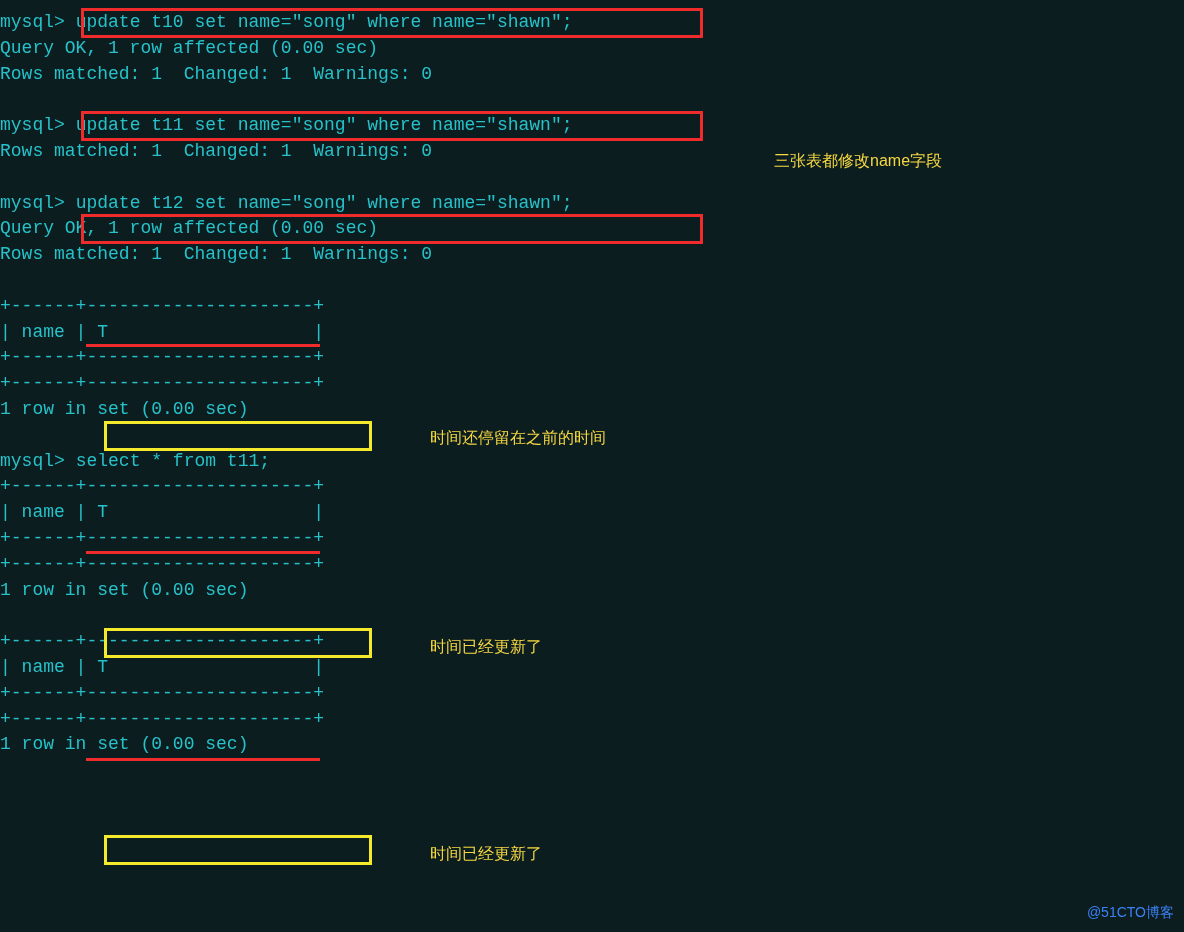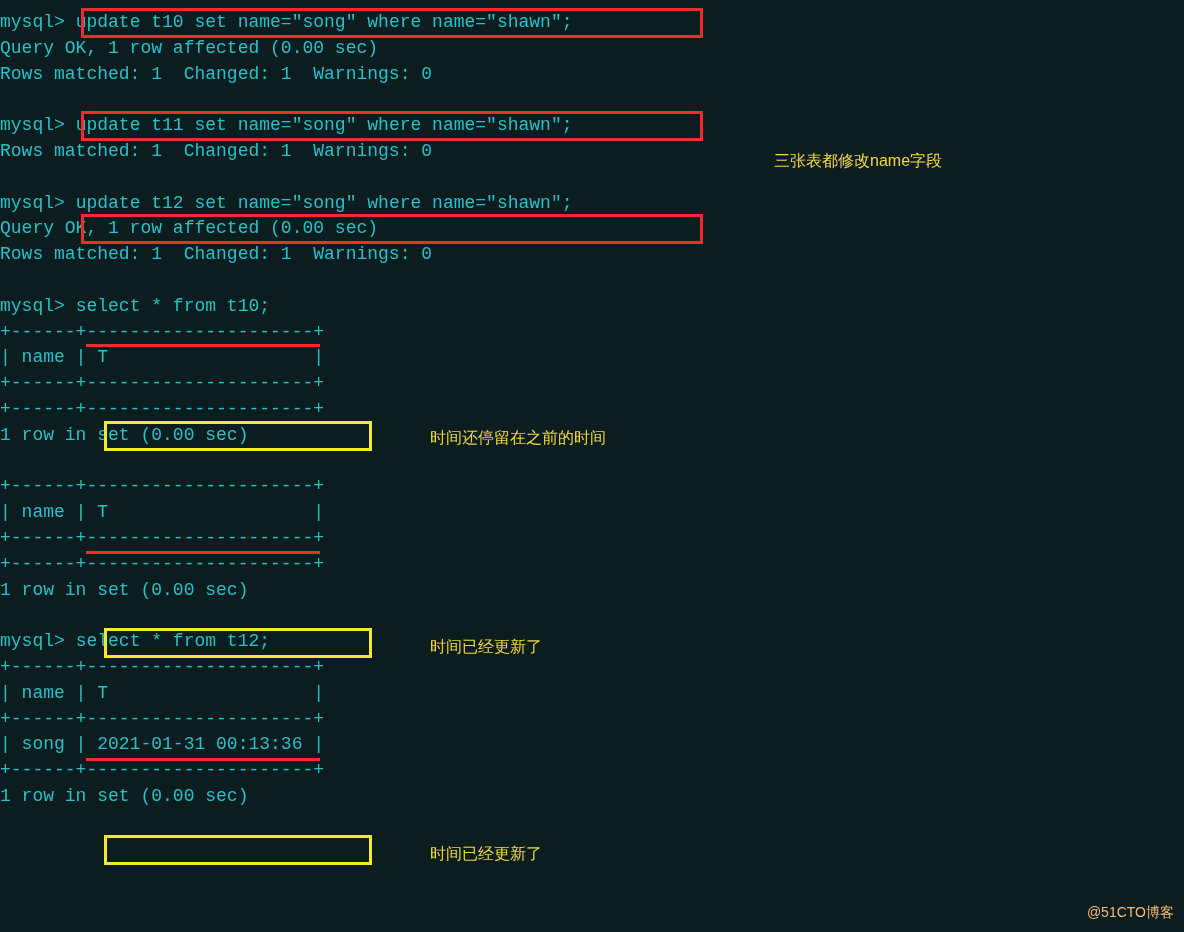--- a/index.html
+++ b/index.html
@@ -14,55 +14,53 @@
     height: 932px;
     position: relative;
     overflow: hidden;
   }
   .term { position: relative; padding-top: 10px; }
   .line { white-space: pre; }
   .annot { position: absolute; color: #f5d742; font-family: "Microsoft YaHei","SimSun",sans-serif; font-size: 16px; }
   .redbox { position: absolute; border: 3px solid #ef2b2b; box-sizing: border-box; }
   .yelbox { position: absolute; border: 3px solid #f5e92b; box-sizing: border-box; }
   .redline { position: absolute; height: 3px; background: #ef2b2b; }
-  .watermark { position: absolute; right: 10px; bottom: 6px; color: #fdba74; font-size: 14px; font-family: sans-serif; }
+  .watermark { position: absolute; right: 10px; bottom: 6px; color: #3b82f6; font-size: 14px; font-family: sans-serif; }
 </style>
 </head>
 <body>
 
 <div class="term">
   <div class="line"><span>mysql&gt; </span><span>update t10 set name="song" where name="shawn";</span></div>
   <div class="line">Query OK, 1 row affected (0.00 sec)</div>
   <div class="line">Rows matched: 1  Changed: 1  Warnings: 0</div>
   <div class="line">&nbsp;</div>
   <div class="line"><span>mysql&gt; </span><span>update t11 set name="song" where name="shawn";</span></div>
   <div class="line">Rows matched: 1  Changed: 1  Warnings: 0</div>
   <div class="line">&nbsp;</div>
   <div class="line"><span>mysql&gt; </span><span>update t12 set name="song" where name="shawn";</span></div>
   <div class="line">Query OK, 1 row affected (0.00 sec)</div>
   <div class="line">Rows matched: 1  Changed: 1  Warnings: 0</div>
   <div class="line">&nbsp;</div>
-  <div class="line"><span>mysql&gt; </span><span>select * from t10;</span></div>
+  <div class="line">+------+---------------------+</div>
+  <div class="line">| name | T                   |</div>
+  <div class="line">+------+---------------------+</div>
+  <div class="line">+------+---------------------+</div>
+  <div class="line">1 row in set (0.00 sec)</div>
+  <div class="line">&nbsp;</div>
+  <div class="line"><span>mysql&gt; </span><span>select * from t11;</span></div>
   <div class="line">+------+---------------------+</div>
   <div class="line">| name | T                   |</div>
   <div class="line">+------+---------------------+</div>
   <div class="line">+------+---------------------+</div>
   <div class="line">1 row in set (0.00 sec)</div>
   <div class="line">&nbsp;</div>
   <div class="line">+------+---------------------+</div>
   <div class="line">| name | T                   |</div>
   <div class="line">+------+---------------------+</div>
-  <div class="line">+------+---------------------+</div>
-  <div class="line">1 row in set (0.00 sec)</div>
-  <div class="line">&nbsp;</div>
-  <div class="line"><span>mysql&gt; </span><span>select * from t12;</span></div>
-  <div class="line">+------+---------------------+</div>
-  <div class="line">| name | T                   |</div>
-  <div class="line">+------+---------------------+</div>
-  <div class="line">| song | 2021-01-31 00:13:36 |</div>
   <div class="line">+------+---------------------+</div>
   <div class="line">1 row in set (0.00 sec)</div>
 </div>
 
 <div class="redbox" style="left:81px; top:8px; width:622px; height:30px;"></div>
 <div class="redbox" style="left:81px; top:111px; width:622px; height:30px;"></div>
 <div class="redbox" style="left:81px; top:214px; width:622px; height:30px;"></div>
 
 <div class="redline" style="left:86px; top:344px; width:234px;"></div>
 <div class="redline" style="left:86px; top:551px; width:234px;"></div>

